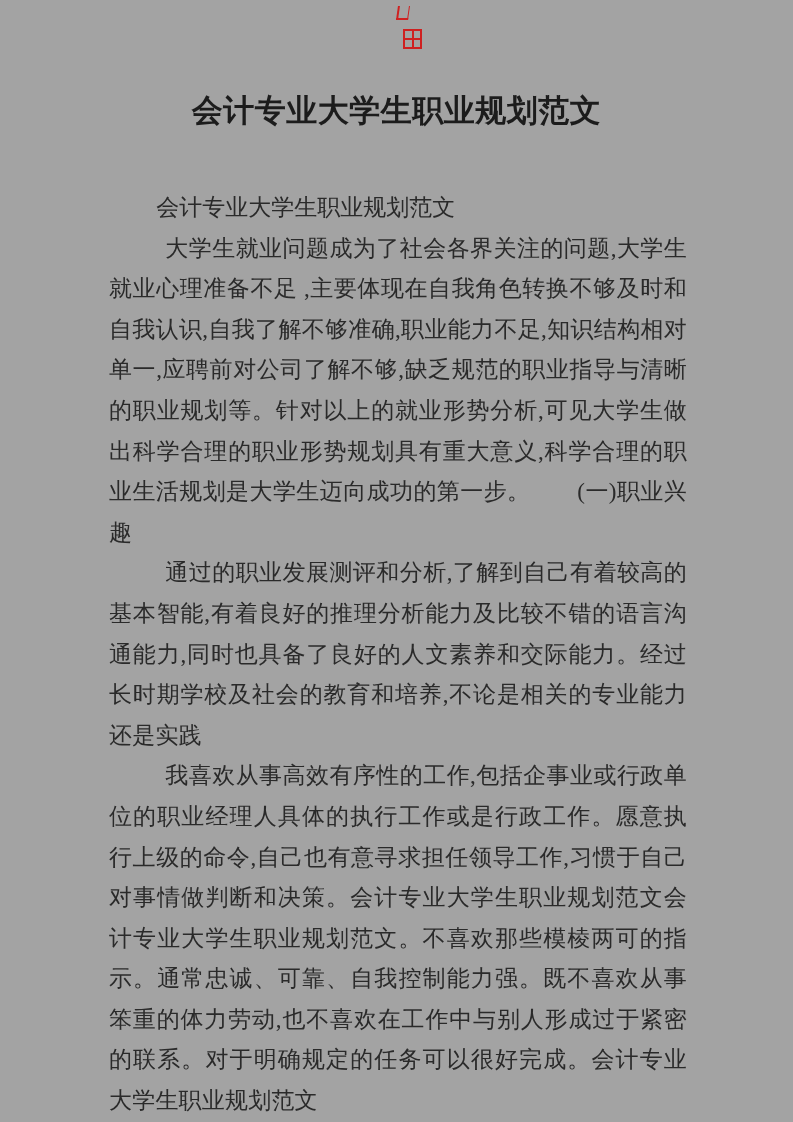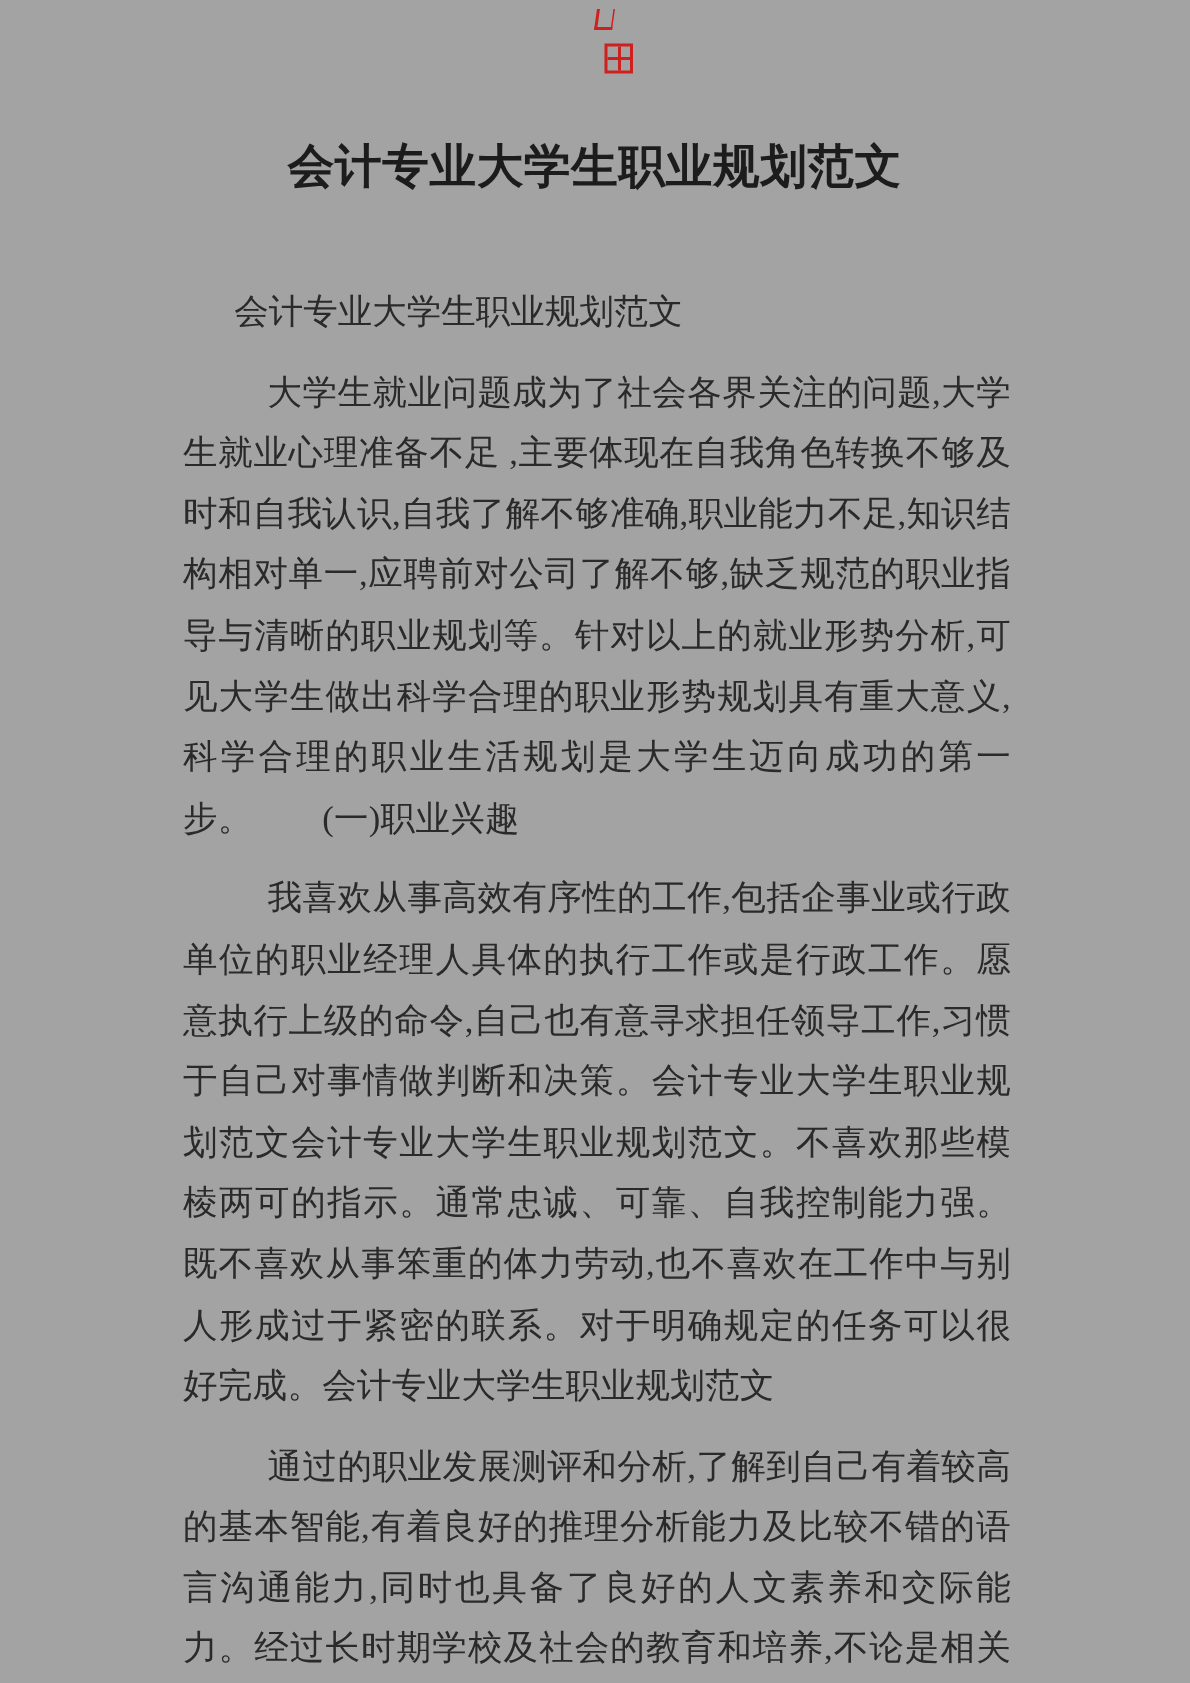--- a/index.html
+++ b/index.html
@@ -36,21 +36,21 @@
       width: 578px;
     }
     .subtitle {
       margin: 0;
       font-size: 23px;
       line-height: 40.6px;
       text-indent: 2.05em;
       text-align: left;
     }
     .para {
-      margin: 13px;
+      margin: 0;
       font-size: 23px;
       line-height: 40.6px;
       text-indent: 2.45em;
       text-align: justify;
       text-justify: inter-character;
       letter-spacing: 0.2px;
     }
     
     .red-mark {
       position: absolute;
@@ -83,17 +83,17 @@
 <div class="page">
 
   <span class="red-mark mark1"></span>
   <span class="red-mark mark2"></span>
 
   <h1 class="doc-title">会计专业大学生职业规划范文</h1>
 
   <div class="content">
     <p class="subtitle">会计专业大学生职业规划范文</p>
     <p class="para">大学生就业问题成为了社会各界关注的问题,大学生就业心理准备不足 ,主要体现在自我角色转换不够及时和自我认识,自我了解不够准确,职业能力不足,知识结构相对单一,应聘前对公司了解不够,缺乏规范的职业指导与清晰的职业规划等。针对以上的就业形势分析,可见大学生做出科学合理的职业形势规划具有重大意义,科学合理的职业生活规划是大学生迈向成功的第一步。　　(一)职业兴趣</p>
+    <p class="para">通过的职业发展测评和分析,了解到自己有着较高的基本智能,有着良好的推理分析能力及比较不错的语言沟通能力,同时也具备了良好的人文素养和交际能力。经过长时期学校及社会的教育和培养,不论是相关的专业能力还是实践</p>
     <p class="para">我喜欢从事高效有序性的工作,包括企事业或行政单位的职业经理人具体的执行工作或是行政工作。愿意执行上级的命令,自己也有意寻求担任领导工作,习惯于自己对事情做判断和决策。会计专业大学生职业规划范文会计专业大学生职业规划范文。不喜欢那些模棱两可的指示。通常忠诚、可靠、自我控制能力强。既不喜欢从事笨重的体力劳动,也不喜欢在工作中与别人形成过于紧密的联系。对于明确规定的任务可以很好完成。会计专业大学生职业规划范文</p>
-    <p class="para">通过的职业发展测评和分析,了解到自己有着较高的基本智能,有着良好的推理分析能力及比较不错的语言沟通能力,同时也具备了良好的人文素养和交际能力。经过长时期学校及社会的教育和培养,不论是相关的专业能力还是实践</p>
   </div>
 
 </div>
 
 </body></html>

